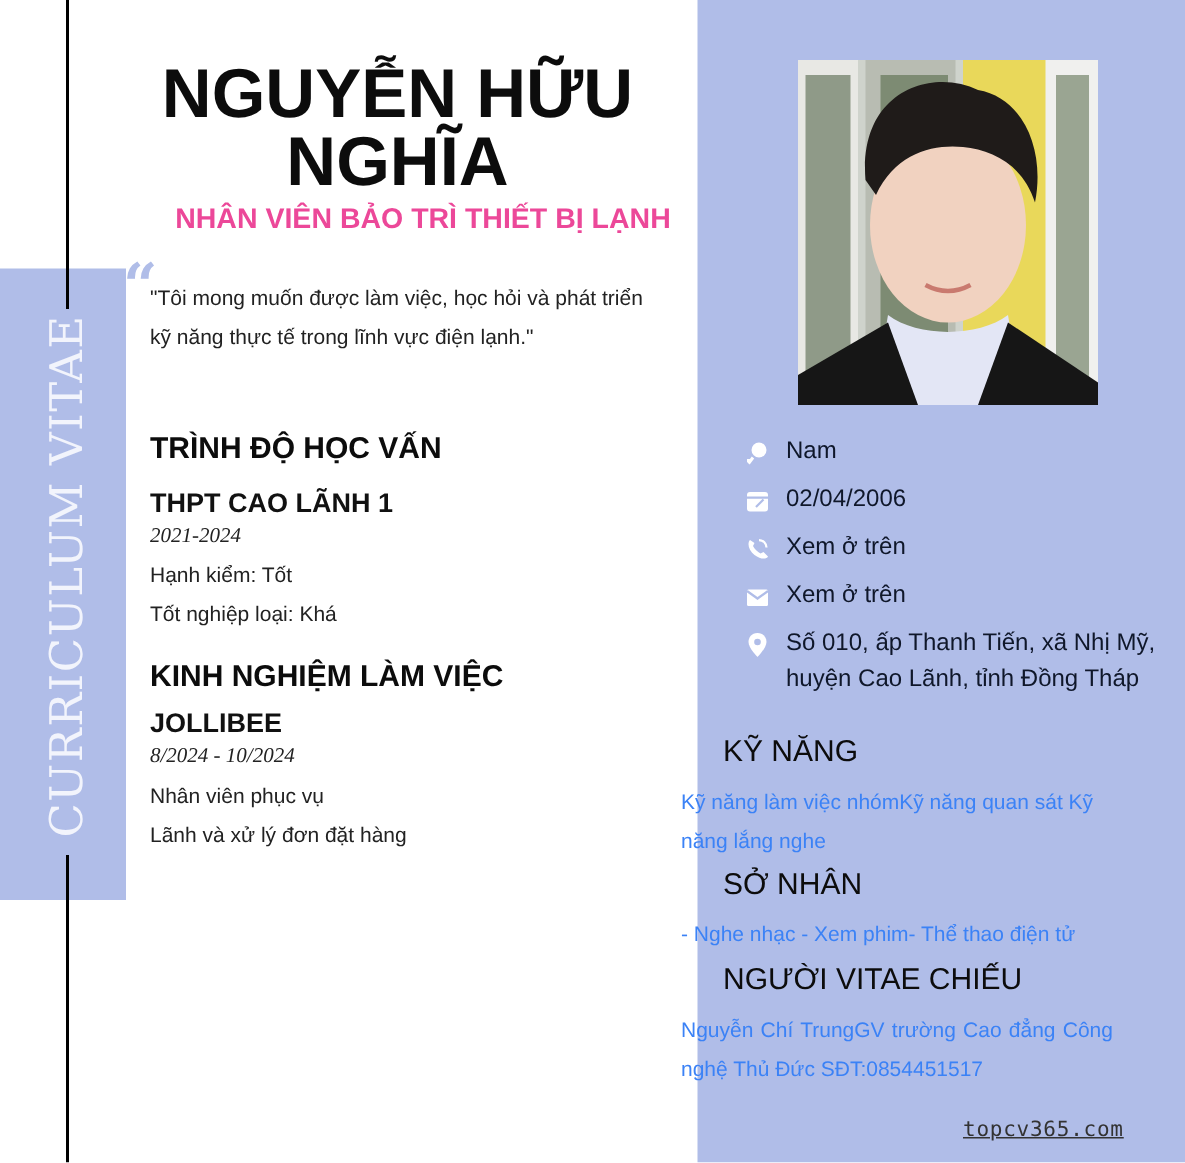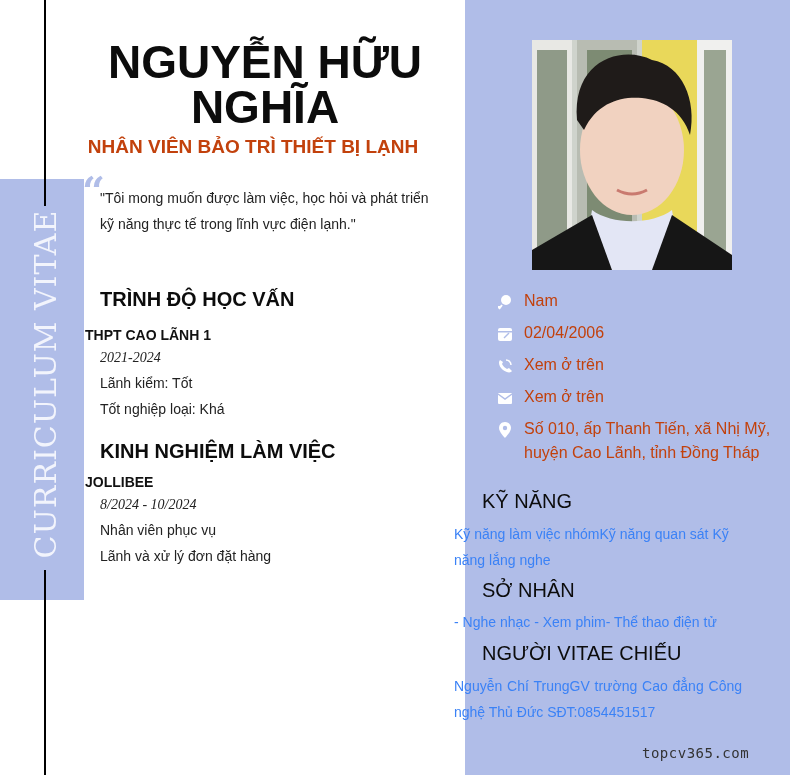--- a/index.html
+++ b/index.html
@@ -17,41 +17,41 @@
       position: absolute; left: 45px; top: 384px;
       transform: translate(-50%, -50%) rotate(-90deg);
       white-space: nowrap;
       font-family: "DejaVu Serif", "Liberation Serif", serif;
       font-size: 30px; letter-spacing: 1px; color: #f2f4fc; z-index: 2;
     }
 
     .name { position: absolute; left: 65px; width: 400px; text-align: center; font-weight: bold; font-size: 46px; line-height: 40px; color: #0c0c0c; }
     .name.l1 { top: 42px; }
     .name.l2 { top: 87px; }
-    .job-title { position: absolute; left: 53px; top: 134px; width: 400px; text-align: center; font-weight: bold; font-size: 19px; line-height: 26px; color: #c2410c; }
+    .job-title { position: absolute; left: 82px; top: 134px; width: 400px; text-align: center; font-weight: bold; font-size: 19px; line-height: 26px; color: #ec4899; }
 
     .quote-mark { position: absolute; left: 82px; top: 171px; font-family: "DejaVu Serif", serif; font-size: 40px; font-weight: bold; color: #b0bde8; line-height: 40px; z-index: 2; }
     .objective { position: absolute; left: 100px; top: 185px; width: 345px; font-size: 14px; line-height: 26px; color: #222; }
 
     .sec-title { position: absolute; left: 100px; font-weight: bold; font-size: 20px; line-height: 26px; color: #0c0c0c; }
-    .item-title { position: absolute; left: 85px; font-weight: bold; font-size: 14px; line-height: 20px; color: #111; }
+    .item-title { position: absolute; left: 100px; font-weight: bold; font-size: 18px; line-height: 20px; color: #111; }
     .item-date { position: absolute; left: 100px; font-style: italic; font-size: 14px; line-height: 20px; color: #222; font-family: Liberation Serif, serif; }
     .item-line { position: absolute; left: 100px; font-size: 14px; line-height: 20px; color: #222; }
 
     .photo { position: absolute; left: 532px; top: 40px; width: 200px; height: 230px; overflow: hidden; }
 
     .contact { position: absolute; left: 496px; width: 285px; display: flex; align-items: flex-start; }
     .contact .ic { width: 18px; height: 18px; margin-top: 4px; flex: 0 0 18px; }
-    .contact .txt { margin-left: 10px; font-size: 16px; line-height: 24px; color: #c2410c; }
+    .contact .txt { margin-left: 10px; font-size: 16px; line-height: 24px; color: #0f172a; }
 
     .r-title { position: absolute; left: 482px; font-weight: normal; font-size: 20px; line-height: 26px; color: #0c0c0c; }
     .r-text { position: absolute; left: 454px; width: 288px; font-size: 14px; line-height: 26px; color: #3b82f6; }
     .r-text.justify { text-align: justify; }
 
-    .watermark { position: absolute; left: 642px; top: 745px; font-family: "DejaVu Sans Mono", "Liberation Mono", monospace; font-size: 14px; color: #333; letter-spacing: 0.5px; }
+    .watermark { position: absolute; left: 642px; top: 745px; font-family: "DejaVu Sans Mono", "Liberation Mono", monospace; font-size: 14px; color: #333; letter-spacing: 0.5px; text-decoration: underline; }
   </style>
 </head>
 <body>
 
 <div class="left"></div>
 <div class="right"></div>
 
 <div class="cv-box"></div>
 <div class="cv-text">CURRICULUM VITAE</div>
 <div class="vline-top"></div>
@@ -60,21 +60,21 @@
 <div class="name l1">NGUYỄN HỮU</div>
 <div class="name l2">NGHĨA</div>
 <div class="job-title">NHÂN VIÊN BẢO TRÌ THIẾT BỊ LẠNH</div>
 
 <div class="quote-mark">“</div>
 <div class="objective">"Tôi mong muốn được làm việc, học hỏi và phát triển kỹ năng thực tế trong lĩnh vực điện lạnh."</div>
 
 <div class="sec-title" style="top:286px">TRÌNH ĐỘ HỌC VẤN</div>
 <div class="item-title" style="top:325px">THPT CAO LÃNH 1</div>
 <div class="item-date" style="top:348px">2021-2024</div>
-<div class="item-line" style="top:373px">Lãnh kiểm: Tốt</div>
+<div class="item-line" style="top:373px">Hạnh kiểm: Tốt</div>
 <div class="item-line" style="top:399px">Tốt nghiệp loại: Khá</div>
 
 <div class="sec-title" style="top:438px">KINH NGHIỆM LÀM VIỆC</div>
 <div class="item-title" style="top:472px">JOLLIBEE</div>
 <div class="item-date" style="top:495px">8/2024 - 10/2024</div>
 <div class="item-line" style="top:520px">Nhân viên phục vụ</div>
 <div class="item-line" style="top:546px">Lãnh và xử lý đơn đặt hàng</div>
 
 <div class="photo">
   <svg width="200" height="230" viewBox="0 0 200 230">

